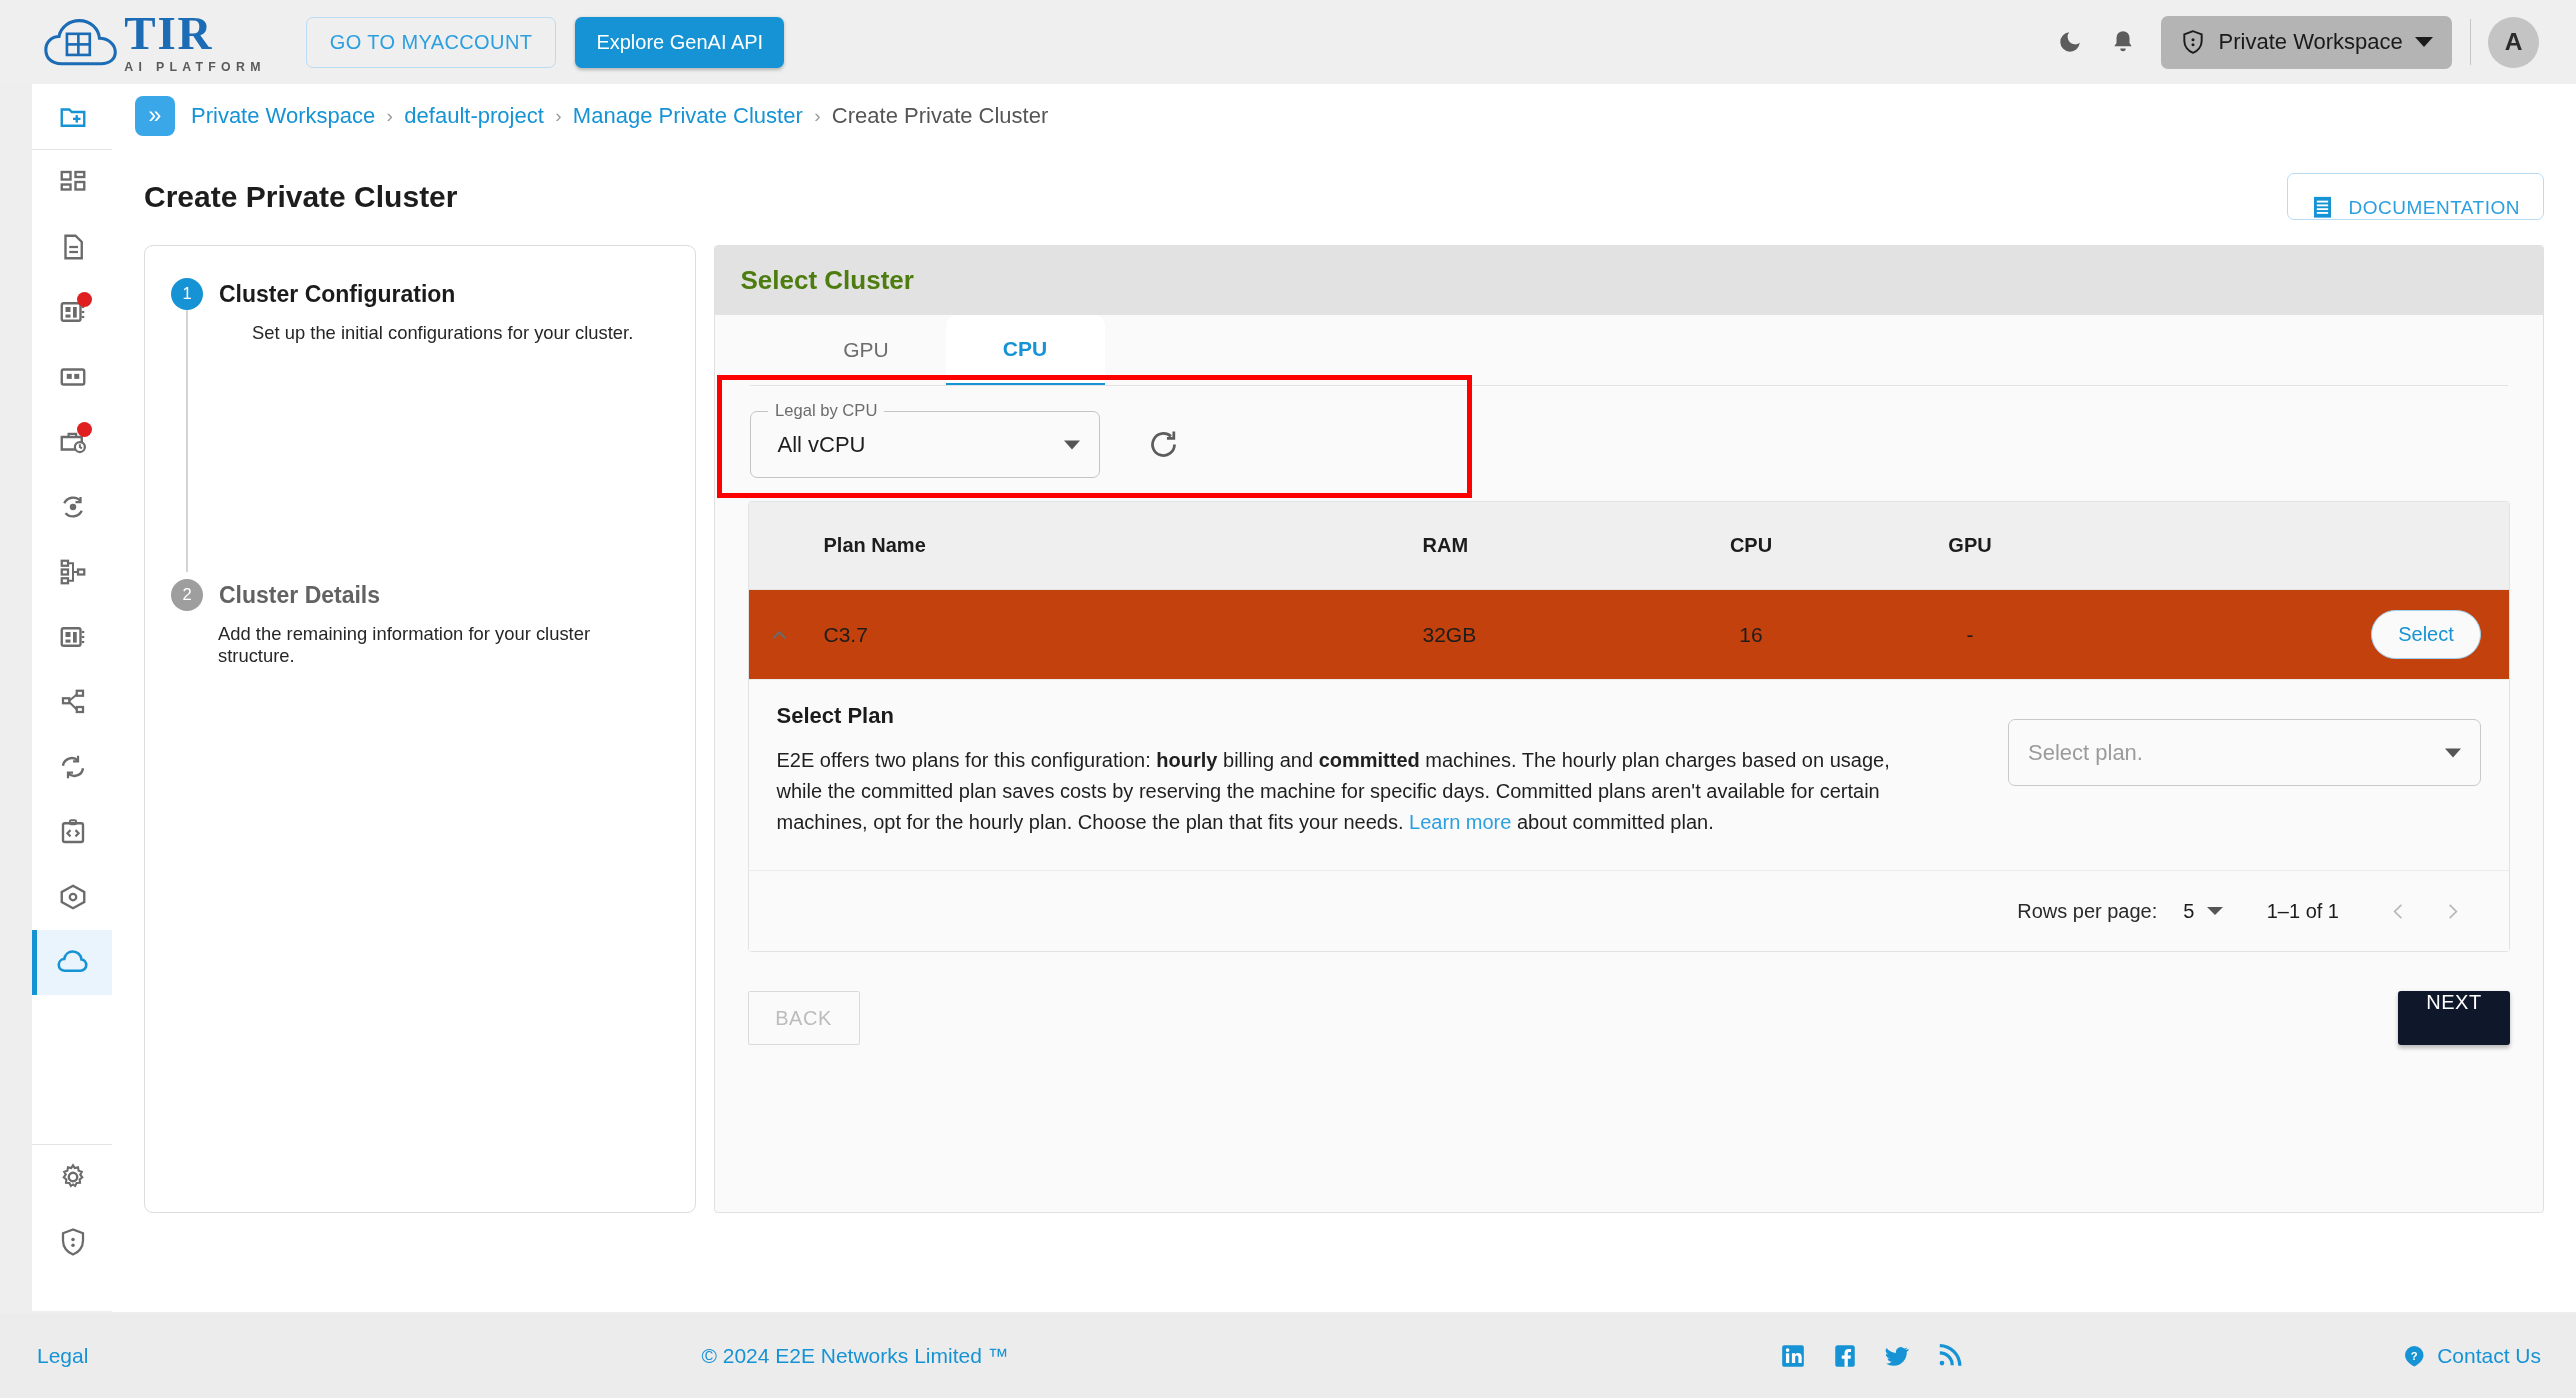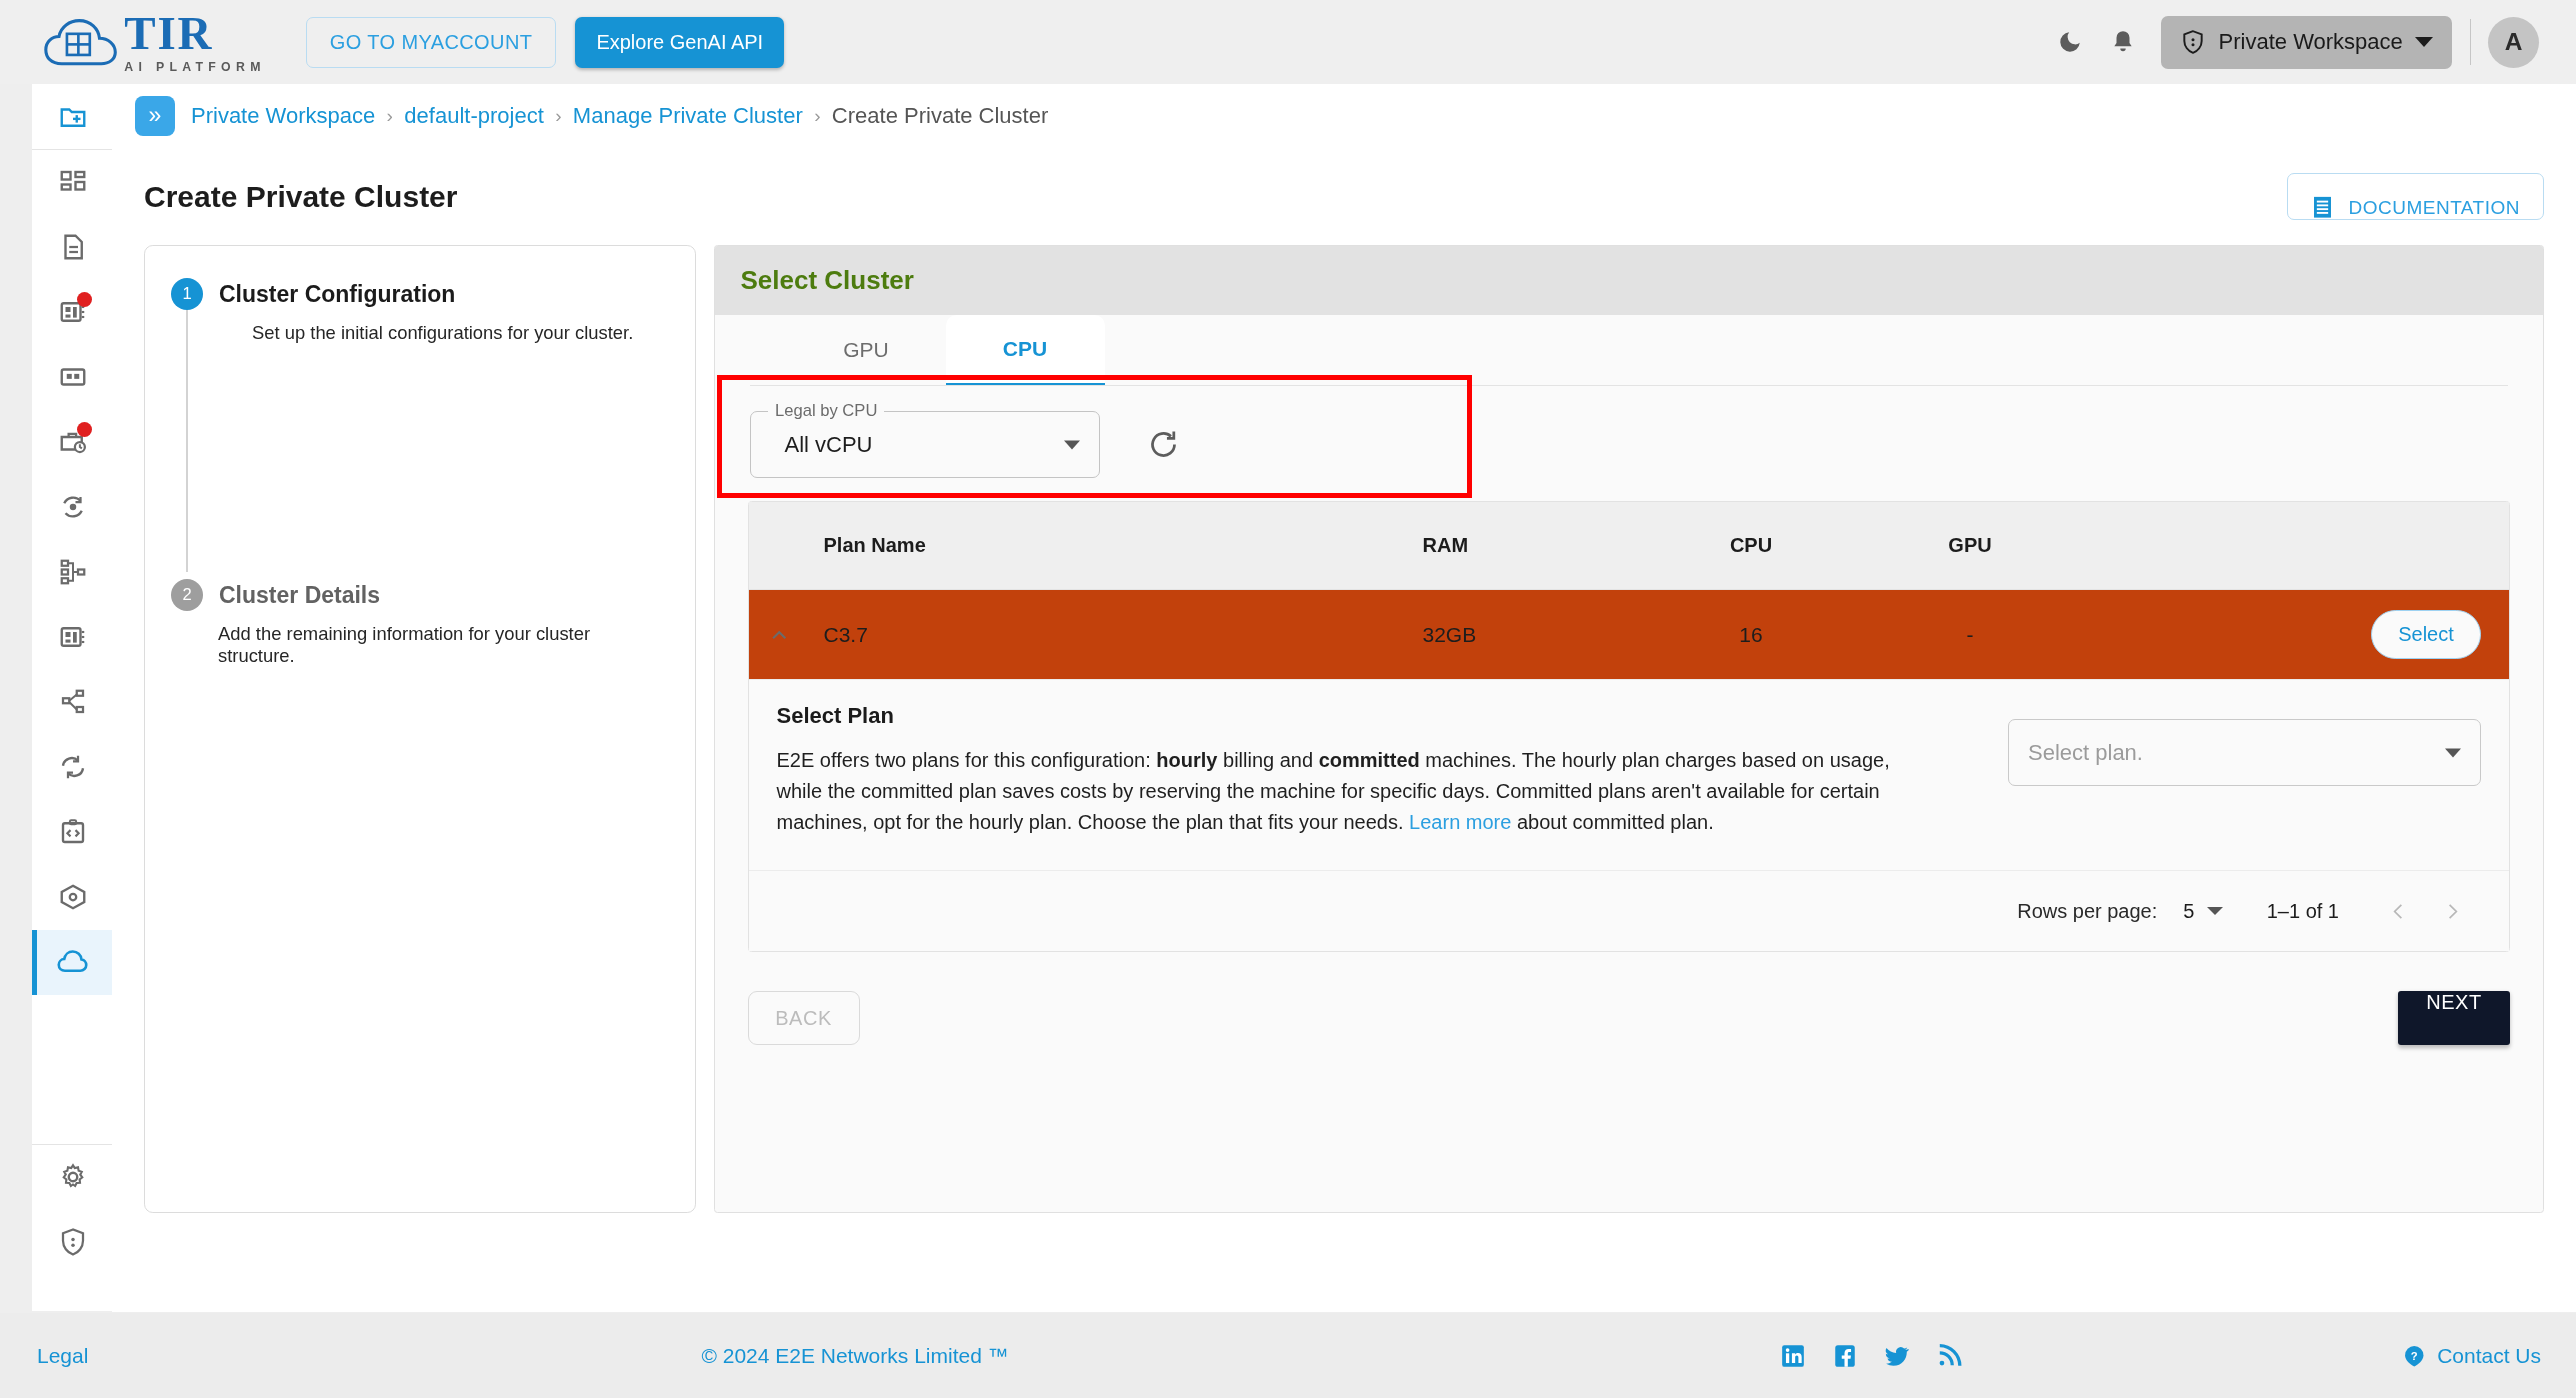--- a/index.html
+++ b/index.html
@@ -196,21 +196,21 @@
     position: relative; width: 350px; height: 67px;
     border: 0.9px solid #c4c4c4; border-radius: 7px;
     background: #fafafa; display:flex; align-items:center;
     cursor: pointer;
   }
   .select-field .legend {
     position: absolute; top: -11.4px; left: 17.5px;
     background: #fafafa; padding: 0 7px;
     font-size: 16.6px; color: #6b6b6b;
   }
-  .select-field .value { font-size: 22px; color: #1d1d1d; margin-left: 34px; }
+  .select-field .value { font-size: 22px; color: #1d1d1d; margin-left: 27px; }
   .caret {
     position: absolute; right: 19px; top: 50%;
     transform: translateY(-50%);
     width: 0; height: 0;
     border-left: 8.8px solid transparent;
     border-right: 8.8px solid transparent;
     border-top: 9.6px solid #555;
   }
   .refresh-btn { width: 53px; height: 53px; display:flex; align-items:center; justify-content:center; cursor:pointer; }
 
@@ -279,21 +279,21 @@
   }
   .pg-range { font-size: 20px; color: #1c1c1c; margin-left: 44px; }
   .pg-arrow { width: 54px; height: 54px; display:flex; align-items:center; justify-content:center; cursor:pointer; }
 
   
   .navrow {
     display: flex; align-items: center;
     padding: 39px 33px 0 33px;
   }
   .back-btn {
-    width: 112px; height: 54px; border-radius: 9px;
+    width: 112px; height: 54px; border-radius: 2px;
     border: 0.9px solid #dadada; background: #fafafa;
     color: #bcbcbc; font-size: 20px; letter-spacing: 0.5px;
     display:flex; align-items:center; justify-content:center;
     cursor: pointer;
   }
   .next-btn {
     margin-left: auto;
     width: 112px; height: 54px; border-radius: 3px;
     background: #0f172a; color: #fff;
     font-size: 20px; letter-spacing: 0.5px;

